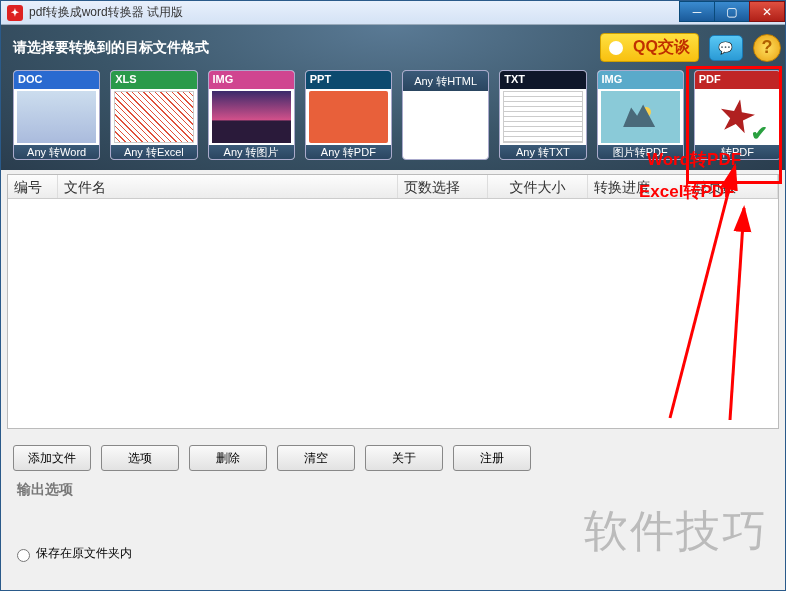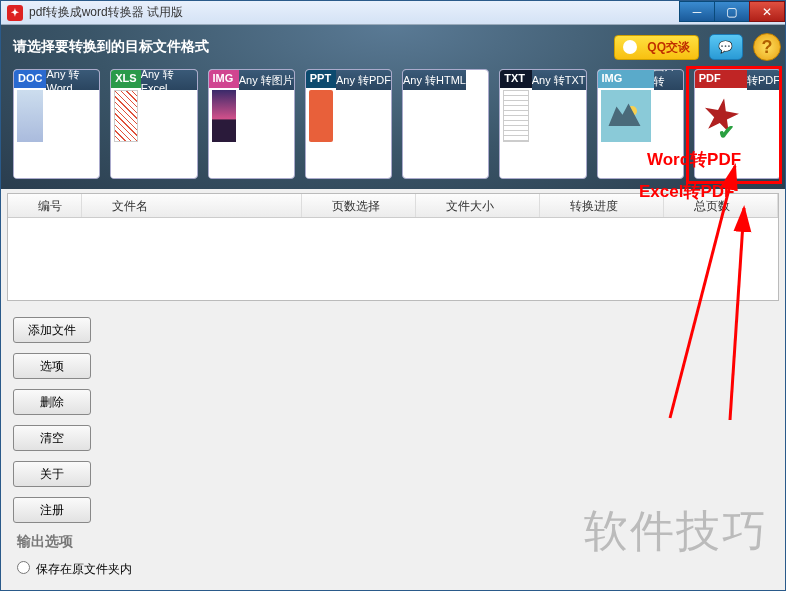--- a/index.html
+++ b/index.html
@@ -12,27 +12,27 @@
 .titlebar-icon { width: 16px; height: 16px; background: #d22; border-radius: 3px; margin-right: 6px; display: flex; align-items: center; justify-content: center; color: #fff; font-size: 10px; font-weight: bold; }
 .titlebar-text { flex: 1; font-size: 12px; color: #333; }
 .win-controls { display: flex; height: 100%; }
 .win-btn { width: 36px; height: 21px; display: flex; align-items: center; justify-content: center; font-size: 12px; color: #fff; border: 1px solid #0a4a7a; margin-left: -1px; background: linear-gradient(#3a8bd0, #1a5a9a); cursor: pointer; }
 .win-btn.close { background: linear-gradient(#e05040, #b02018); border-color: #801010; }
 
 
 .top-panel { background: radial-gradient(ellipse at top, #5a7a95 0%, #3a5568 55%, #2a3d4e 100%); padding: 8px 4px 10px 12px; }
 .top-row { display: flex; align-items: center; margin-bottom: 8px; }
 .top-label { color: #fff; font-weight: bold; font-size: 14px; flex: 1; }
-.qq-btn { background: linear-gradient(#ffe040, #f8c010); border: 1px solid #d0a000; border-radius: 4px; padding: 3px 8px; font-size: 12px; color: #c03000; font-weight: bold; cursor: pointer; display: flex; align-items: center; gap: 10px; }
+.qq-btn { background: linear-gradient(#ffe040, #f8c010); border: 1px solid #d0a000; border-radius: 4px; padding: 3px 8px; font-size: 16px; color: #c03000; font-weight: bold; cursor: pointer; display: flex; align-items: center; gap: 10px; }
 .qq-face { width: 14px; height: 14px; background: #fff; border-radius: 50%; position: relative; }
 .chat-btn { width: 34px; height: 26px; background: linear-gradient(#5ac8f5, #2a9ad5); border: 1px solid #1a7ab5; border-radius: 5px; margin-left: 10px; display: flex; align-items: center; justify-content: center; cursor: pointer; color: #fff; }
 .help-btn { width: 28px; height: 28px; background: radial-gradient(#ffe060, #e8a010); border-radius: 50%; margin-left: 10px; display: flex; align-items: center; justify-content: center; color: #b06000; font-weight: bold; font-size: 18px; cursor: pointer; border: 1px solid #c08000; }
 
 .format-row { display: flex; gap: 10px; }
-.format-item { width: 88px; height: 110px; border: 1px solid #aac; border-radius: 4px; overflow: hidden; display: flex; flex-direction: row; cursor: pointer; background: #fff; }
+.format-item { width: 88px; height: 90px; border: 1px solid #aac; border-radius: 4px; overflow: hidden; display: flex; flex-direction: column; cursor: pointer; background: #fff; }
 .format-icon { flex: 1; position: relative; background: #fff; }
 .format-label { height: 20px; background: linear-gradient(#3a5a78, #2a4560); color: #fff; font-size: 11px; display: flex; align-items: center; justify-content: center; }
 
 .doc-head { height: 18px; color: #fff; font-weight: bold; font-size: 11px; padding: 2px 4px; }
 .doc-body { height: 52px; margin: 2px 3px; }
 
 .doc-word .doc-head { background: #2a6ad0; }
 .doc-word .doc-body { background: linear-gradient(#cde, #abd); }
 .doc-xls .doc-head { background: #2a9a4a; }
 .doc-xls .doc-body { background: repeating-linear-gradient(45deg, #fff, #fff 3px, #e0503a 3px, #e0503a 4px); border: 1px solid #ccc; }
@@ -53,34 +53,34 @@
 .pdf-star { width: 36px; height: 36px; position: relative; }
 .pdf-star::before { content: ""; position: absolute; inset: 0; background: #b02020; clip-path: polygon(50% 0, 61% 35%, 98% 35%, 68% 57%, 79% 91%, 50% 70%, 21% 91%, 32% 57%, 2% 35%, 39% 35%); transform: rotate(10deg); }
 .check { position: absolute; bottom: 2px; right: 6px; width: 20px; height: 20px; color: #2aa040; font-size: 20px; font-weight: bold; }
 
 
 .highlight-box { position: absolute; top: 66px; left: 686px; width: 96px; height: 118px; border: 3px solid #f00; pointer-events: none; }
 
 
 .table-area { flex: 1; background: #fff; margin: 4px 6px 8px 6px; border: 1px solid #bbb; overflow: hidden; }
 .table-header { display: flex; height: 24px; background: linear-gradient(#fdfdfd, #ececec); border-bottom: 1px solid #ccc; }
-.th { border-right: 1px solid #ddd; padding: 4px 6px; font-size: 12px; color: #333; margin-left: 24px; }
+.th { border-right: 1px solid #ddd; padding: 4px 6px; font-size: 14px; color: #333; }
 .th.c1 { width: 50px; }
 .th.c2 { flex: 1; }
 .th.c3 { width: 90px; }
-.th.c4 { width: 100px; }
+.th.c4 { width: 100px; text-align: center; }
 .th.c5 { width: 100px; }
 .th.c6 { width: 90px; }
 
 
-.btn-row { display: flex; gap: 10px; padding: 8px 12px 10px 12px; flex-direction: column; }
+.btn-row { display: flex; gap: 10px; padding: 8px 12px 10px 12px; }
 .btn { width: 78px; height: 26px; background: linear-gradient(#fafafa, #e2e2e2); border: 1px solid #888; border-radius: 3px; font-size: 12px; cursor: pointer; }
 
 .output-label { padding: 0 12px 10px 16px; font-size: 14px; color: #777; font-weight: bold; }
-.radio-row { padding: 0 12px 12px 16px; display: flex; align-items: flex-start; gap: 6px; font-size: 12px; }
+.radio-row { padding: 0 12px 28px 16px; display: flex; align-items: flex-end; gap: 6px; font-size: 12px; margin-top: 36px; }
 .radio-row input { width: 13px; height: 13px; }
 
 
 .watermark { position: absolute; right: 18px; bottom: 30px; font-size: 44px; color: #bbb; font-weight: 500; letter-spacing: 2px; pointer-events: none; }
 
 
 .anno { position: absolute; color: #f00; font-size: 17px; font-weight: bold; pointer-events: none; }
 .anno1 { top: 148px; left: 647px; }
 .anno2 { top: 180px; left: 639px; }
 

